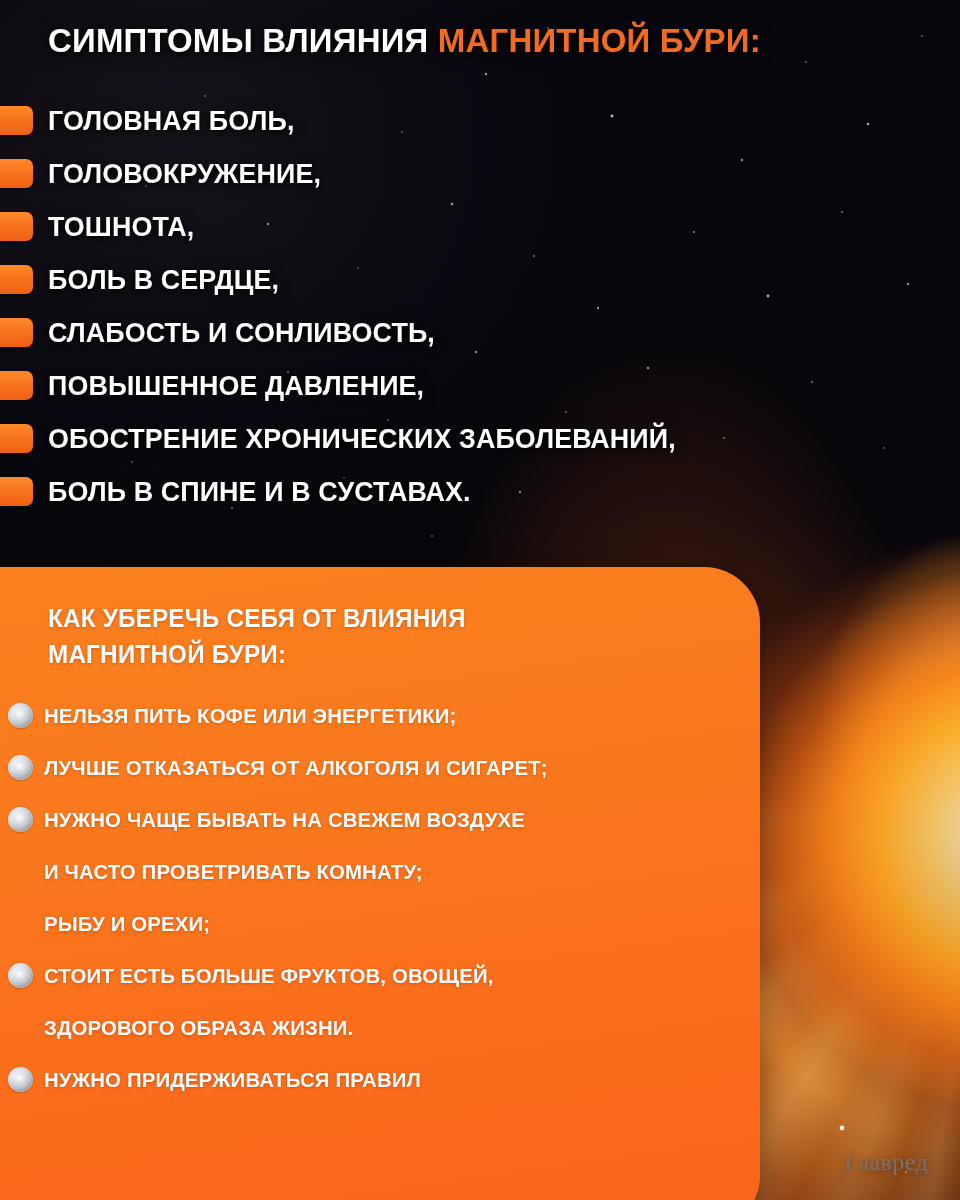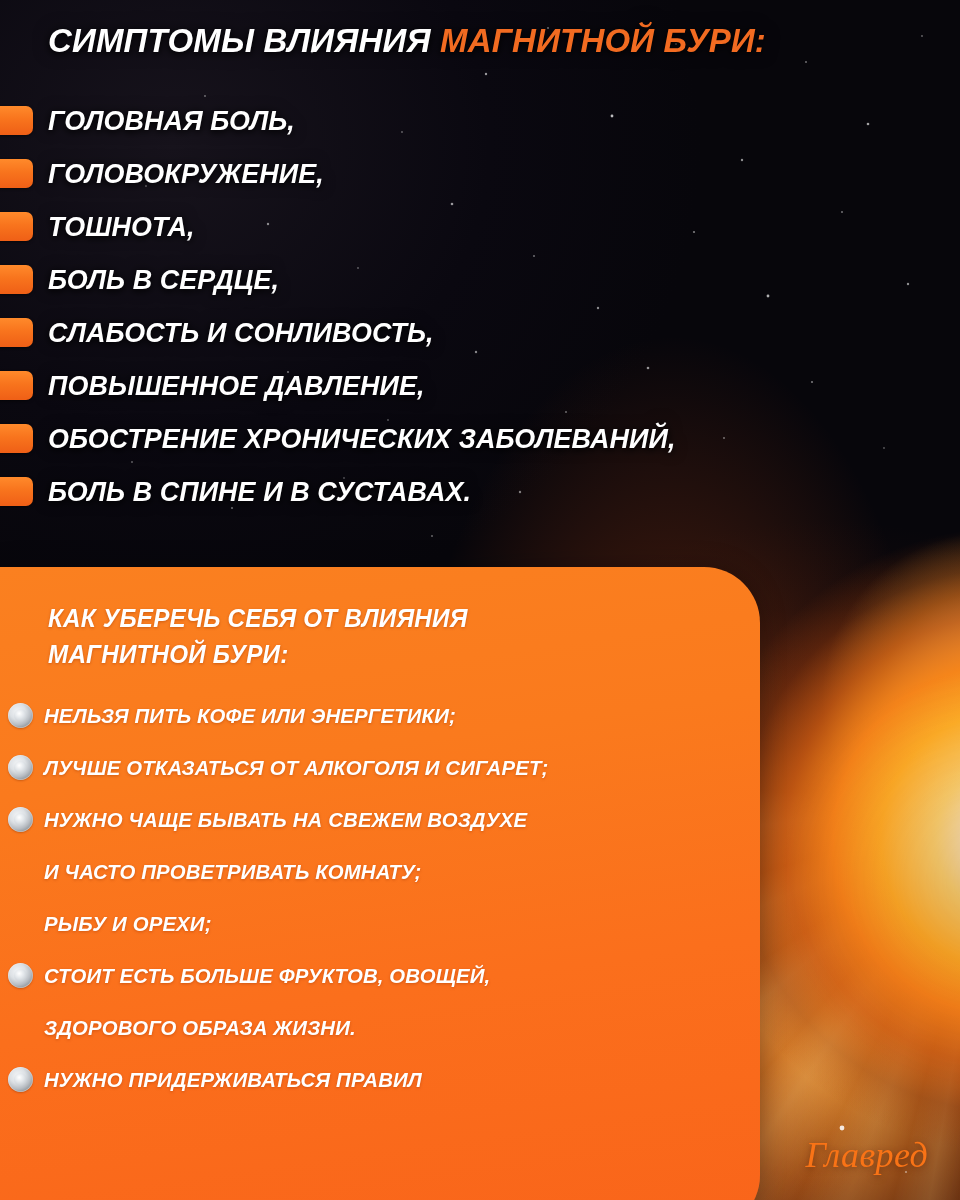--- a/index.html
+++ b/index.html
@@ -10,21 +10,20 @@
     background:#000;
     font-family:"Liberation Sans", sans-serif;
     overflow:hidden;
   }
 
   #poster {
     position:relative;
     width:960px; height:1200px;
     overflow:hidden;
     background:#0b0a10;
-    font-style:italic;
   }
 
   
   .bg-layer { position:absolute; inset:0; }
 
   .bg-space {
     background:
       radial-gradient(ellipse 55% 40% at 18% 12%, #17131c 0%, #0a0810 60%, #07060b 100%),
       linear-gradient(160deg, #0d0b12 0%, #100c14 35%, #18100f 65%, #241310 100%);
   }
@@ -200,22 +199,22 @@
     transform:scaleX(.97);
     transform-origin:left center;
   }
   .tip-text.cont { left:44px; }
 
   
   .watermark {
     position:absolute;
     right:32px; bottom:24px;
     font-family:"Liberation Serif", serif;
-    font-size:36px;
-    color:#f97316;
+    font-size:24px;
+    color:#737373;
     letter-spacing:.4px;
     text-shadow:0 2px 6px rgba(90,30,0,.55);
     margin-left:35px;
   }
 </style>
 </head>
 <body>
 
 <div id="poster">
 

